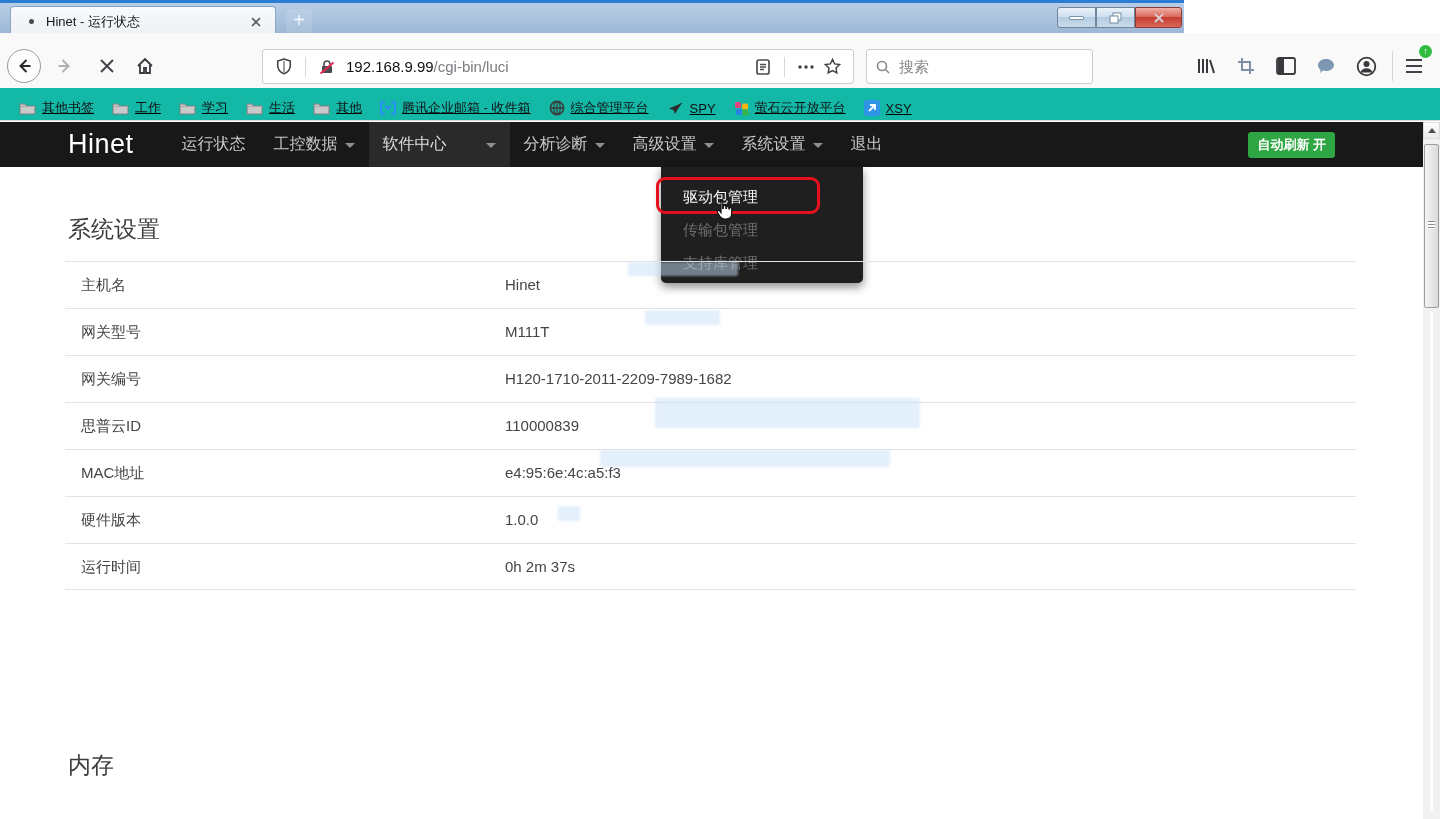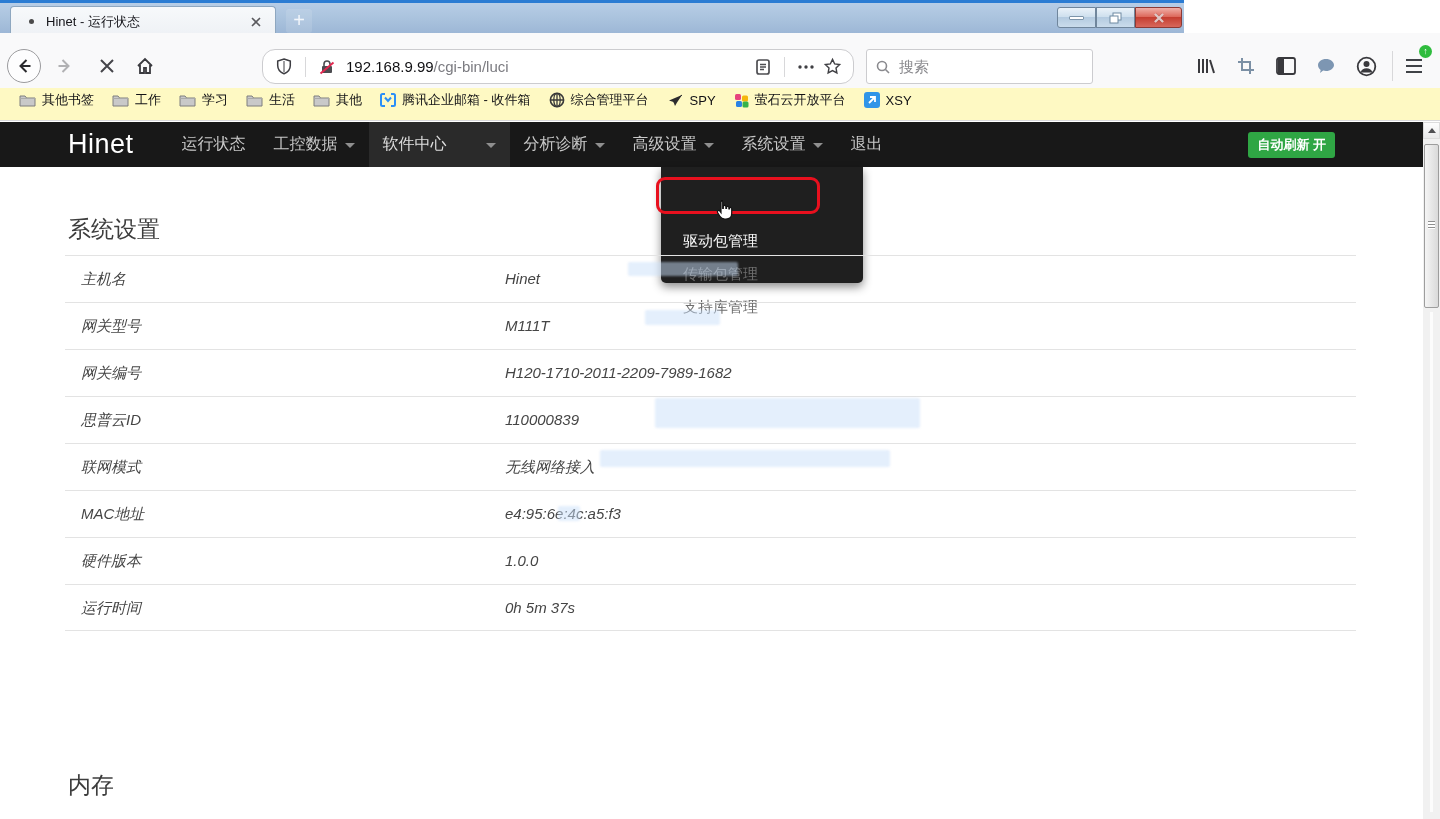--- a/index.html
+++ b/index.html
@@ -27,70 +27,70 @@
     background:linear-gradient(180deg,#eaf2f9,#cfe0ee 45%,#b4cbe0 50%,#cadcec); }
   .winbtn.close { width:47px; border-radius:0 3px 3px 0; border-color:#8c3a35;
     background:linear-gradient(180deg,#f0b0a8,#dd6a5d 45%,#c53e31 50%,#d8685c); }
   .minbar { width:15px; height:4px; background:#fff; border:1px solid #7d95aa; border-radius:1px; }
 
   
   #toolbar { position:absolute; left:0; top:33px; width:1440px; height:55px; background:#f9f9fa; }
   .tbtn { position:absolute; top:16px; width:34px; height:34px; display:flex; align-items:center; justify-content:center; }
   #btn-back { left:7px; border:1px solid #9b9b9e; border-radius:50%; background:#fdfdfe; }
   #urlbar { position:absolute; left:262px; top:16px; width:592px; height:35px; background:#fff;
-    border:1px solid #cccccf; border-radius:13px; display:flex; align-items:center; padding:0 8px; }
+    border:1px solid #cccccf; border-radius:3px; display:flex; align-items:center; padding:0 8px; }
   .url-sep { width:1px; height:20px; background:#d8d8da; margin:0 8px; }
   .url-domain { font-size:15px; color:#101013; margin-left:6px; }
   .url-path { font-size:15px; color:#7b7b80; }
   .url-spacer { flex:1; }
   .url-ic { display:flex; align-items:center; justify-content:center; width:26px; height:26px; }
   #searchbox { position:absolute; left:866px; top:16px; width:227px; height:35px; background:#fff;
     border:1px solid #cccccf; border-radius:3px; display:flex; align-items:center; padding:0 8px; }
   #search-input { border:none; outline:none; font-size:15px; width:170px; margin-left:8px;
     font-family:inherit; color:#701a75; background:transparent; }
   #search-input::placeholder { color:#8a8a8e; }
   .right-ic { position:absolute; top:21px; width:24px; height:24px; display:flex; align-items:center; justify-content:center; }
   #tb-divider { position:absolute; left:1392px; top:18px; width:1px; height:30px; background:#d8d8da; }
   #menu-badge { position:absolute; left:1419px; top:12px; width:13px; height:13px; border-radius:50%;
     background:#2fbc3e; color:#fff; font-size:9px; line-height:13px; text-align:center; font-weight:bold; }
 
   
-  #bookmarks { position:absolute; left:0; top:88px; width:1440px; height:33px; background:#fef9c3;
-    display:flex; align-items:flex-start; padding-left:10px; border-bottom:1px solid #d9d9db; }
+  #bookmarks { position:absolute; left:0; top:88px; width:1440px; height:33px; background:#14b8a6;
+    display:flex; align-items:flex-end; padding-left:10px; border-bottom:1px solid #d9d9db;text-decoration:underline; }
   .bm { display:flex; align-items:center; padding:0 9px; height:24px; border-radius:2px; }
   .bm-ic { display:flex; align-items:center; margin-right:6px; }
   .bm-label { font-size:13px; color:#111115; white-space:nowrap; }
 
   
   #page { position:absolute; left:0; top:122px; width:1440px; height:697px; background:#fff; }
   #navbar { position:absolute; left:0; top:0; width:1423px; height:45px; background:#181818;
     display:flex; align-items:center; }
   #logo { font-size:27px; font-weight:500; color:#fff; margin-left:68px; margin-right:34px; letter-spacing:.5px; }
   .nav-item { font-size:16px; color:#c8c8c8; padding:12px 14px; display:flex; align-items:center; white-space:nowrap; }
   .nav-item.open { background:#2a2a2a; color:#dedede;gap:32px; }
   .caret { width:0; height:0; border-left:5px solid transparent; border-right:5px solid transparent;
     border-top:5px solid #8f8f8f; margin-left:7px; margin-top:2px; }
   #auto-refresh { margin-left:auto; margin-right:88px; background:#2fa644; color:#fff; font-size:13px;
     font-weight:bold; padding:4px 9px; border-radius:3px; white-space:nowrap; }
 
   #dropdown { position:absolute; left:661px; top:45px; width:202px; height:116px; background:#1f1f1f;
     border-radius:0 0 5px 5px; box-shadow:0 4px 10px rgba(0,0,0,.45); padding-top:13px; }
   .dd-item { height:33px; line-height:33px; padding-left:22px; font-size:15px; color:#6e6e6e; }
-  .dd-item.active { color:#f7f7f7;margin-top:44px; }
+  .dd-item.active { color:#f7f7f7; }
   #annot-box { position:absolute; left:656px; top:55px; width:164px; height:37px;
     border:3px solid #e8101e; border-radius:9px; }
   #cursor { position:absolute; left:712px; top:76px; width:24px; height:26px; }
 
   #heading-system { position:absolute; left:68px; top:92px; font-size:23px; color:#3d3d3d; font-weight:400; }
-  #sys-table { position:absolute; left:65px; top:133px; width:1291px;font-style:italic; }
+  #sys-table { position:absolute; left:65px; top:139px; width:1291px; }
   .row { height:47px; border-top:1px solid #e3e3e3; position:relative; }
   .row:last-child { border-bottom:1px solid #e3e3e3; }
   .row-label { position:absolute; left:16px; top:14px; font-size:15px; color:#454545; }
   .row-value { position:absolute; left:440px; top:14px; font-size:15px; color:#454545; }
-  #heading-memory { position:absolute; left:68px; top:648px; font-size:23px; color:#3d3d3d; font-weight:400; }
+  #heading-memory { position:absolute; left:68px; top:628px; font-size:23px; color:#3d3d3d; font-weight:400; }
 
   .smudge { position:absolute; background:rgba(201,223,249,.5); filter:blur(1px); border-radius:2px; }
 
   
   #scrollbar { position:absolute; left:1423px; top:0; width:17px; height:697px; background:#f1f1f1; }
   #sb-up { position:absolute; left:0; top:0; width:17px; height:17px;
     background:linear-gradient(180deg,#fefefe,#e9e9ea); border:1px solid #dcdcdc;
     display:flex; align-items:center; justify-content:center; }
   .tri-up { width:0; height:0; border-left:4px solid transparent; border-right:4px solid transparent;
     border-bottom:5px solid #4f4f52; }
@@ -397,34 +397,30 @@
       </div>
     <div class="row">
         <span class="row-label">网关编号</span>
         <span class="row-value">H120-1710-2011-2209-7989-1682</span>
       </div>
     <div class="row">
         <span class="row-label">思普云ID</span>
         <span class="row-value">110000839</span>
       </div>
     <div class="row">
-        <span class="row-label">联网模式</span>
-        <span class="row-value">无线网络接入</span>
-      </div>
-    <div class="row">
         <span class="row-label">MAC地址</span>
         <span class="row-value">e4:95:6e:4c:a5:f3</span>
       </div>
     <div class="row">
         <span class="row-label">硬件版本</span>
         <span class="row-value">1.0.0</span>
       </div>
     <div class="row">
         <span class="row-label">运行时间</span>
-        <span class="row-value">0h 5m 37s</span>
+        <span class="row-value">0h 2m 37s</span>
       </div>
   </div>
 
   <div id="heading-memory">内存</div>
 
   <div class="smudge" style="left:628px;top:140px;width:110px;height:14px"></div>
   <div class="smudge" style="left:645px;top:188px;width:75px;height:15px"></div>
   <div class="smudge" style="left:655px;top:276px;width:265px;height:30px"></div>
   <div class="smudge" style="left:600px;top:328px;width:290px;height:17px"></div>
   <div class="smudge" style="left:558px;top:384px;width:22px;height:15px"></div>

